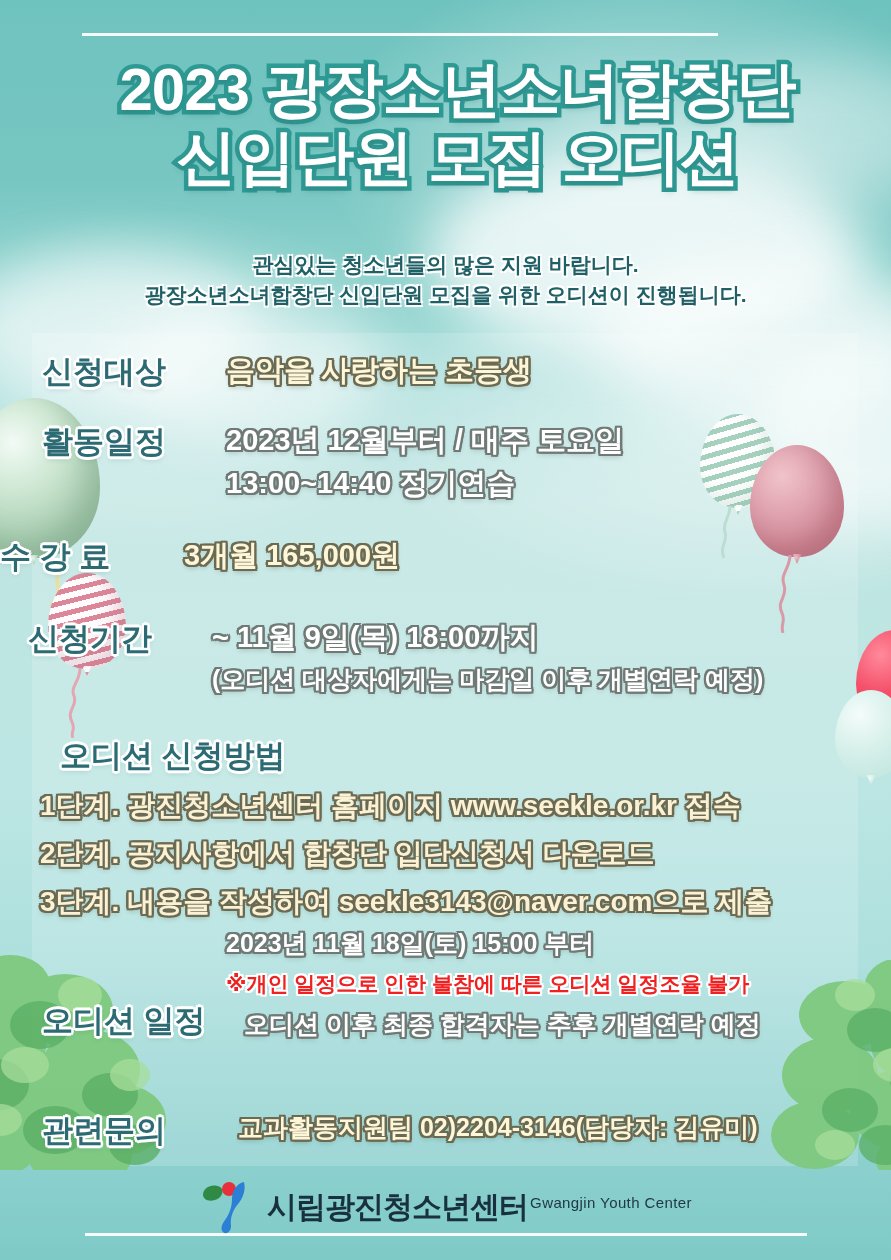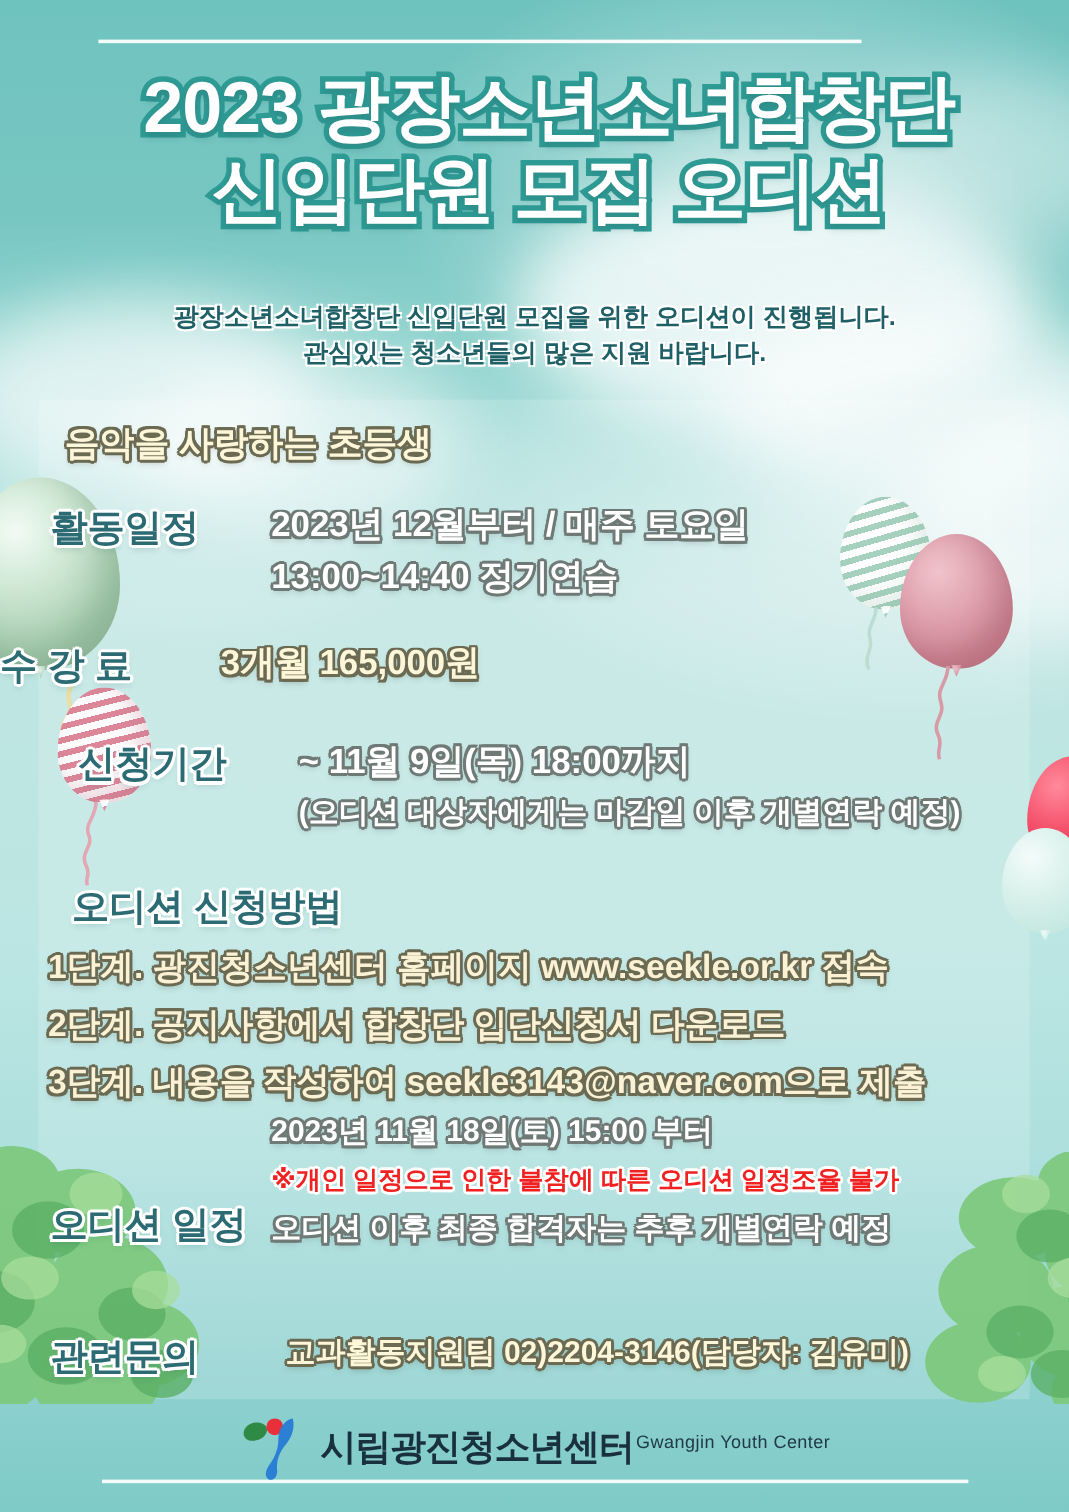--- a/index.html
+++ b/index.html
@@ -249,65 +249,66 @@
       <ellipse cx="90" cy="185" rx="20" ry="15"></ellipse>
     </g>
   </svg>
 
   <div class="title">
     <div>2023 광장소년소녀합창단</div>
     <div>신입단원 모집 오디션</div>
   </div>
 
   <div class="subtitle">
+    <div>관심있는 청소년들의 많은 지원 바랍니다.</div>
     <div>광장소년소녀합창단 신입단원 모집을 위한 오디션이 진행됩니다.</div>
-    <div>관심있는 청소년들의 많은 지원 바랍니다.</div>
   </div>
 
   <div class="rows">
 
     <div class="row" style="padding-left:42px;">
+      <div class="label" style="width:172px;">신청대상</div>
       <div class="val" style="margin-left:12px;">음악을 사랑하는 초등생</div>
     </div>
 
     <div class="row" style="padding-left:42px;margin-top:30px;">
       <div class="label" style="width:172px;">활동일정</div>
       <div style="margin-left:12px;">
         <div class="val white">2023년 12월부터 / 매주 토요일</div>
         <div class="val white" style="margin-top:6px;">13:00~14:40 정기연습</div>
       </div>
     </div>
 
     <div class="row" style="margin-top:34px;">
       <div class="label" style="width:172px;">수 강 료</div>
       <div class="val" style="margin-left:12px;">3개월 165,000원</div>
     </div>
 
-    <div class="row" style="padding-left:65px;margin-top:42px;">
+    <div class="row" style="padding-left:28px;margin-top:42px;">
       <div class="label" style="width:172px;">신청기간</div>
       <div style="margin-left:12px;">
         <div class="val white">~ 11월 9일(목) 18:00까지</div>
         <div class="val white small" style="margin-top:7px;">(오디션 대상자에게는 마감일 이후 개별연락 예정)</div>
       </div>
     </div>
   </div>
 
   <div class="steps-head">오디션 신청방법</div>
   <div class="steps">
     <div class="step">1단계. 광진청소년센터 홈페이지 www.seekle.or.kr 접속</div>
     <div class="step">2단계. 공지사항에서 합창단 입단신청서 다운로드</div>
     <div class="step">3단계. 내용을 작성하여 seekle3143@naver.com으로 제출</div>
   </div>
 
   <div style="position:absolute;left:42px;top:927px;display:flex;align-items:flex-end;">
     <div class="label" style="width:172px;">오디션 일정</div>
     <div style="margin-left:12px;">
       <div class="val white small">2023년 11월 18일(토) 15:00 부터</div>
       <div class="warn" style="margin-top:11px;">※개인 일정으로 인한 불참에 따른 오디션 일정조율 불가</div>
-      <div class="val white small" style="margin-top:11px;">오디션 이후 최종 합격자는 추후 개별연락 예정</div>
+      <div class="val white small" style="margin-top:11px;margin-left:18px;">오디션 이후 최종 합격자는 추후 개별연락 예정</div>
     </div>
   </div>
 
   <div style="position:absolute;left:42px;top:1111px;display:flex;align-items:flex-start;">
     <div class="label" style="width:172px;">관련문의</div>
     <div class="val small" style="margin-left:24px;">교과활동지원팀 02)2204-3146(담당자: 김유미)</div>
   </div>
 
   <div class="footer">
     <svg class="logo-mark" viewBox="0 0 54 58">

